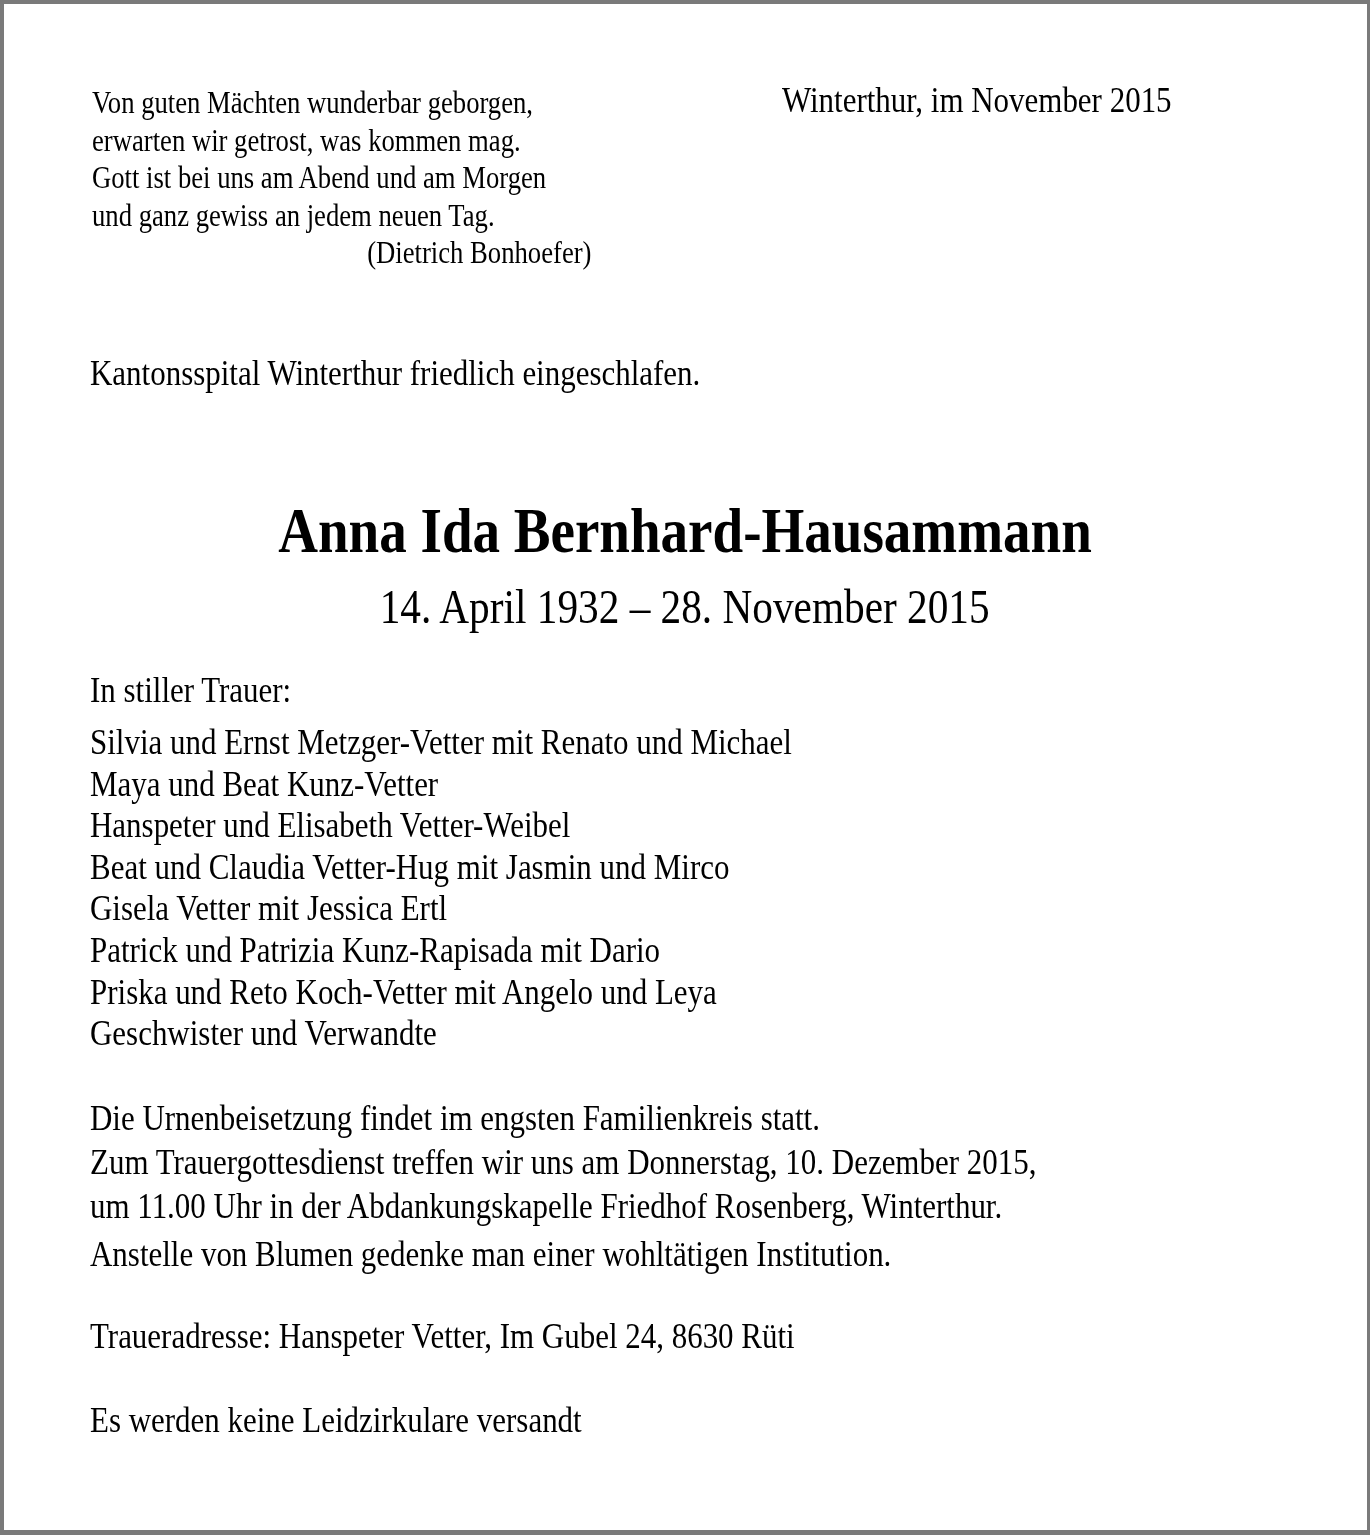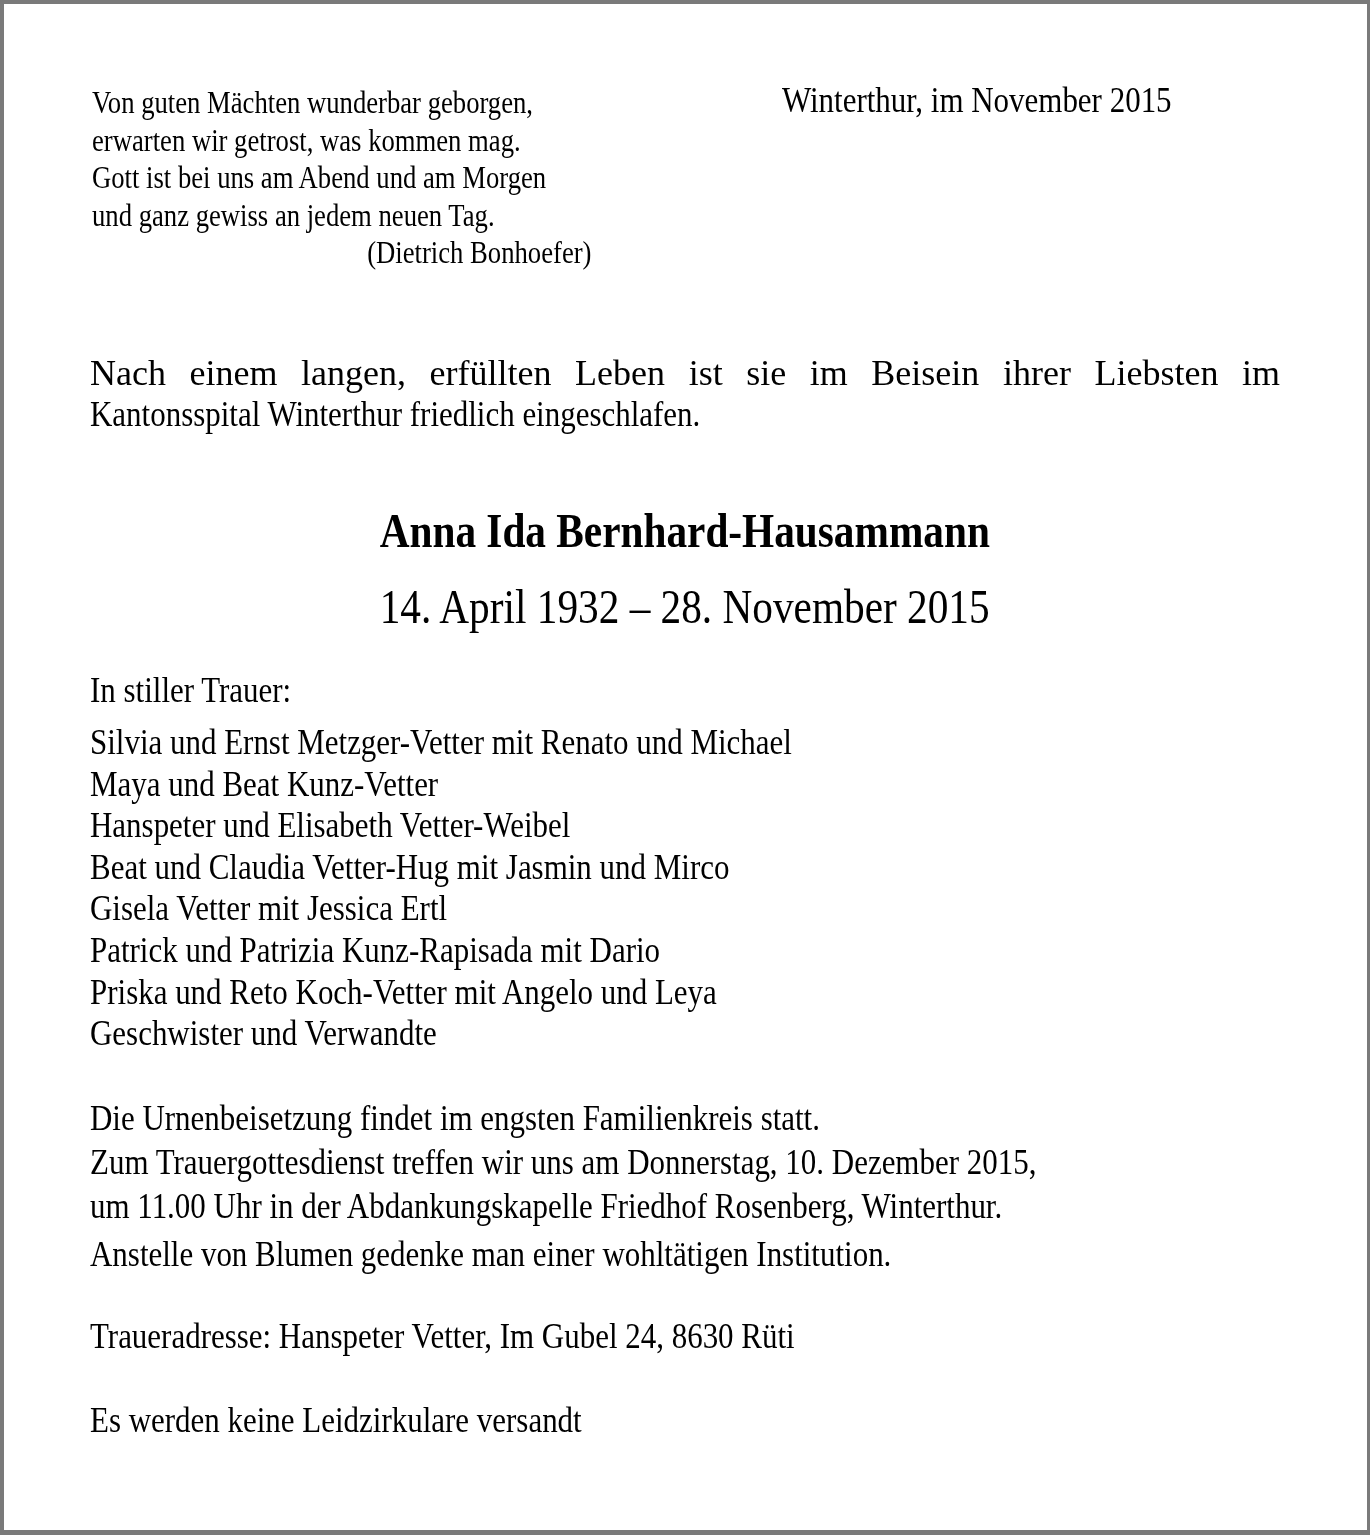--- a/index.html
+++ b/index.html
@@ -9,21 +9,21 @@
     box-sizing: border-box; border: 4px solid #7a7a7a; border-right-width: 3px; border-bottom-width: 5px;
     background: #ffffff;
   }
   .t { position: absolute; font-family: "Liberation Serif", "DejaVu Serif", serif; color: #000; white-space: nowrap; transform-origin: 0 0; }
   .cond { transform: scaleX(0.86); }
   .quote { left: 92px; top: 84px; font-size: 31px; line-height: 37.5px; }
   .quote .author { display: block; padding-left: 320px; }
   .place { left: 782px; top: 78px; font-size: 36px; line-height: 44px; }
   .intro { left: 90px; top: 353px; width: 1190px; font-size: 36px; line-height: 41px; white-space: normal; }
   .intro .l1 { display: block; text-align: justify; text-align-last: justify; }
-  .name { left: 0; width: 1370px; top: 488px; font-size: 48px; line-height: 86px; font-weight: bold; text-align: center; }
+  .name { left: 0; width: 1370px; top: 488px; font-size: 64px; line-height: 86px; font-weight: bold; text-align: center; }
   .name span { display: inline-block; transform: scaleX(0.86); transform-origin: 50% 50%; }
   .dates { left: 0; width: 1370px; top: 585px; font-size: 48px; line-height: 44px; text-align: center; }
   .dates span { display: inline-block; transform: scaleX(0.86); transform-origin: 50% 50%; }
   .mourn-label { left: 90px; top: 668px; font-size: 36px; line-height: 44px; }
   .mourners { left: 90px; top: 722px; font-size: 36px; line-height: 41.6px; }
   .mourners div { display: block; }
   .service { left: 90px; top: 1096px; font-size: 36px; line-height: 44px; }
   .flowers { left: 90px; top: 1232px; font-size: 36px; line-height: 44px; }
   .address { left: 90px; top: 1314px; font-size: 36px; line-height: 44px; }
   .circulars { left: 90px; top: 1398px; font-size: 36px; line-height: 44px; }
@@ -37,21 +37,20 @@
   <div>Von guten Mächten wunderbar geborgen,</div>
   <div>erwarten wir getrost, was kommen mag.</div>
   <div>Gott ist bei uns am Abend und am Morgen</div>
   <div>und ganz gewiss an jedem neuen Tag.</div>
   <span class="author">(Dietrich Bonhoefer)</span>
 </div>
 
 <div class="t cond place">Winterthur, im November 2015</div>
 
 <div class="t intro">
-  <span class="l1" style="transform:scaleX(1);">Nach einem langen, erfüllten Leben ist sie im Beisein ihrer Liebsten im</span>
   <span class="cond" style="display:block;transform-origin:0 0;">Kantonsspital Winterthur friedlich eingeschlafen.</span>
 </div>
 
 <div class="t name">
   <span>Anna Ida Bernhard-Hausammann</span>
 </div>
 
 <div class="t dates">
   <span>14. April 1932 – 28. November 2015</span>
 </div>

